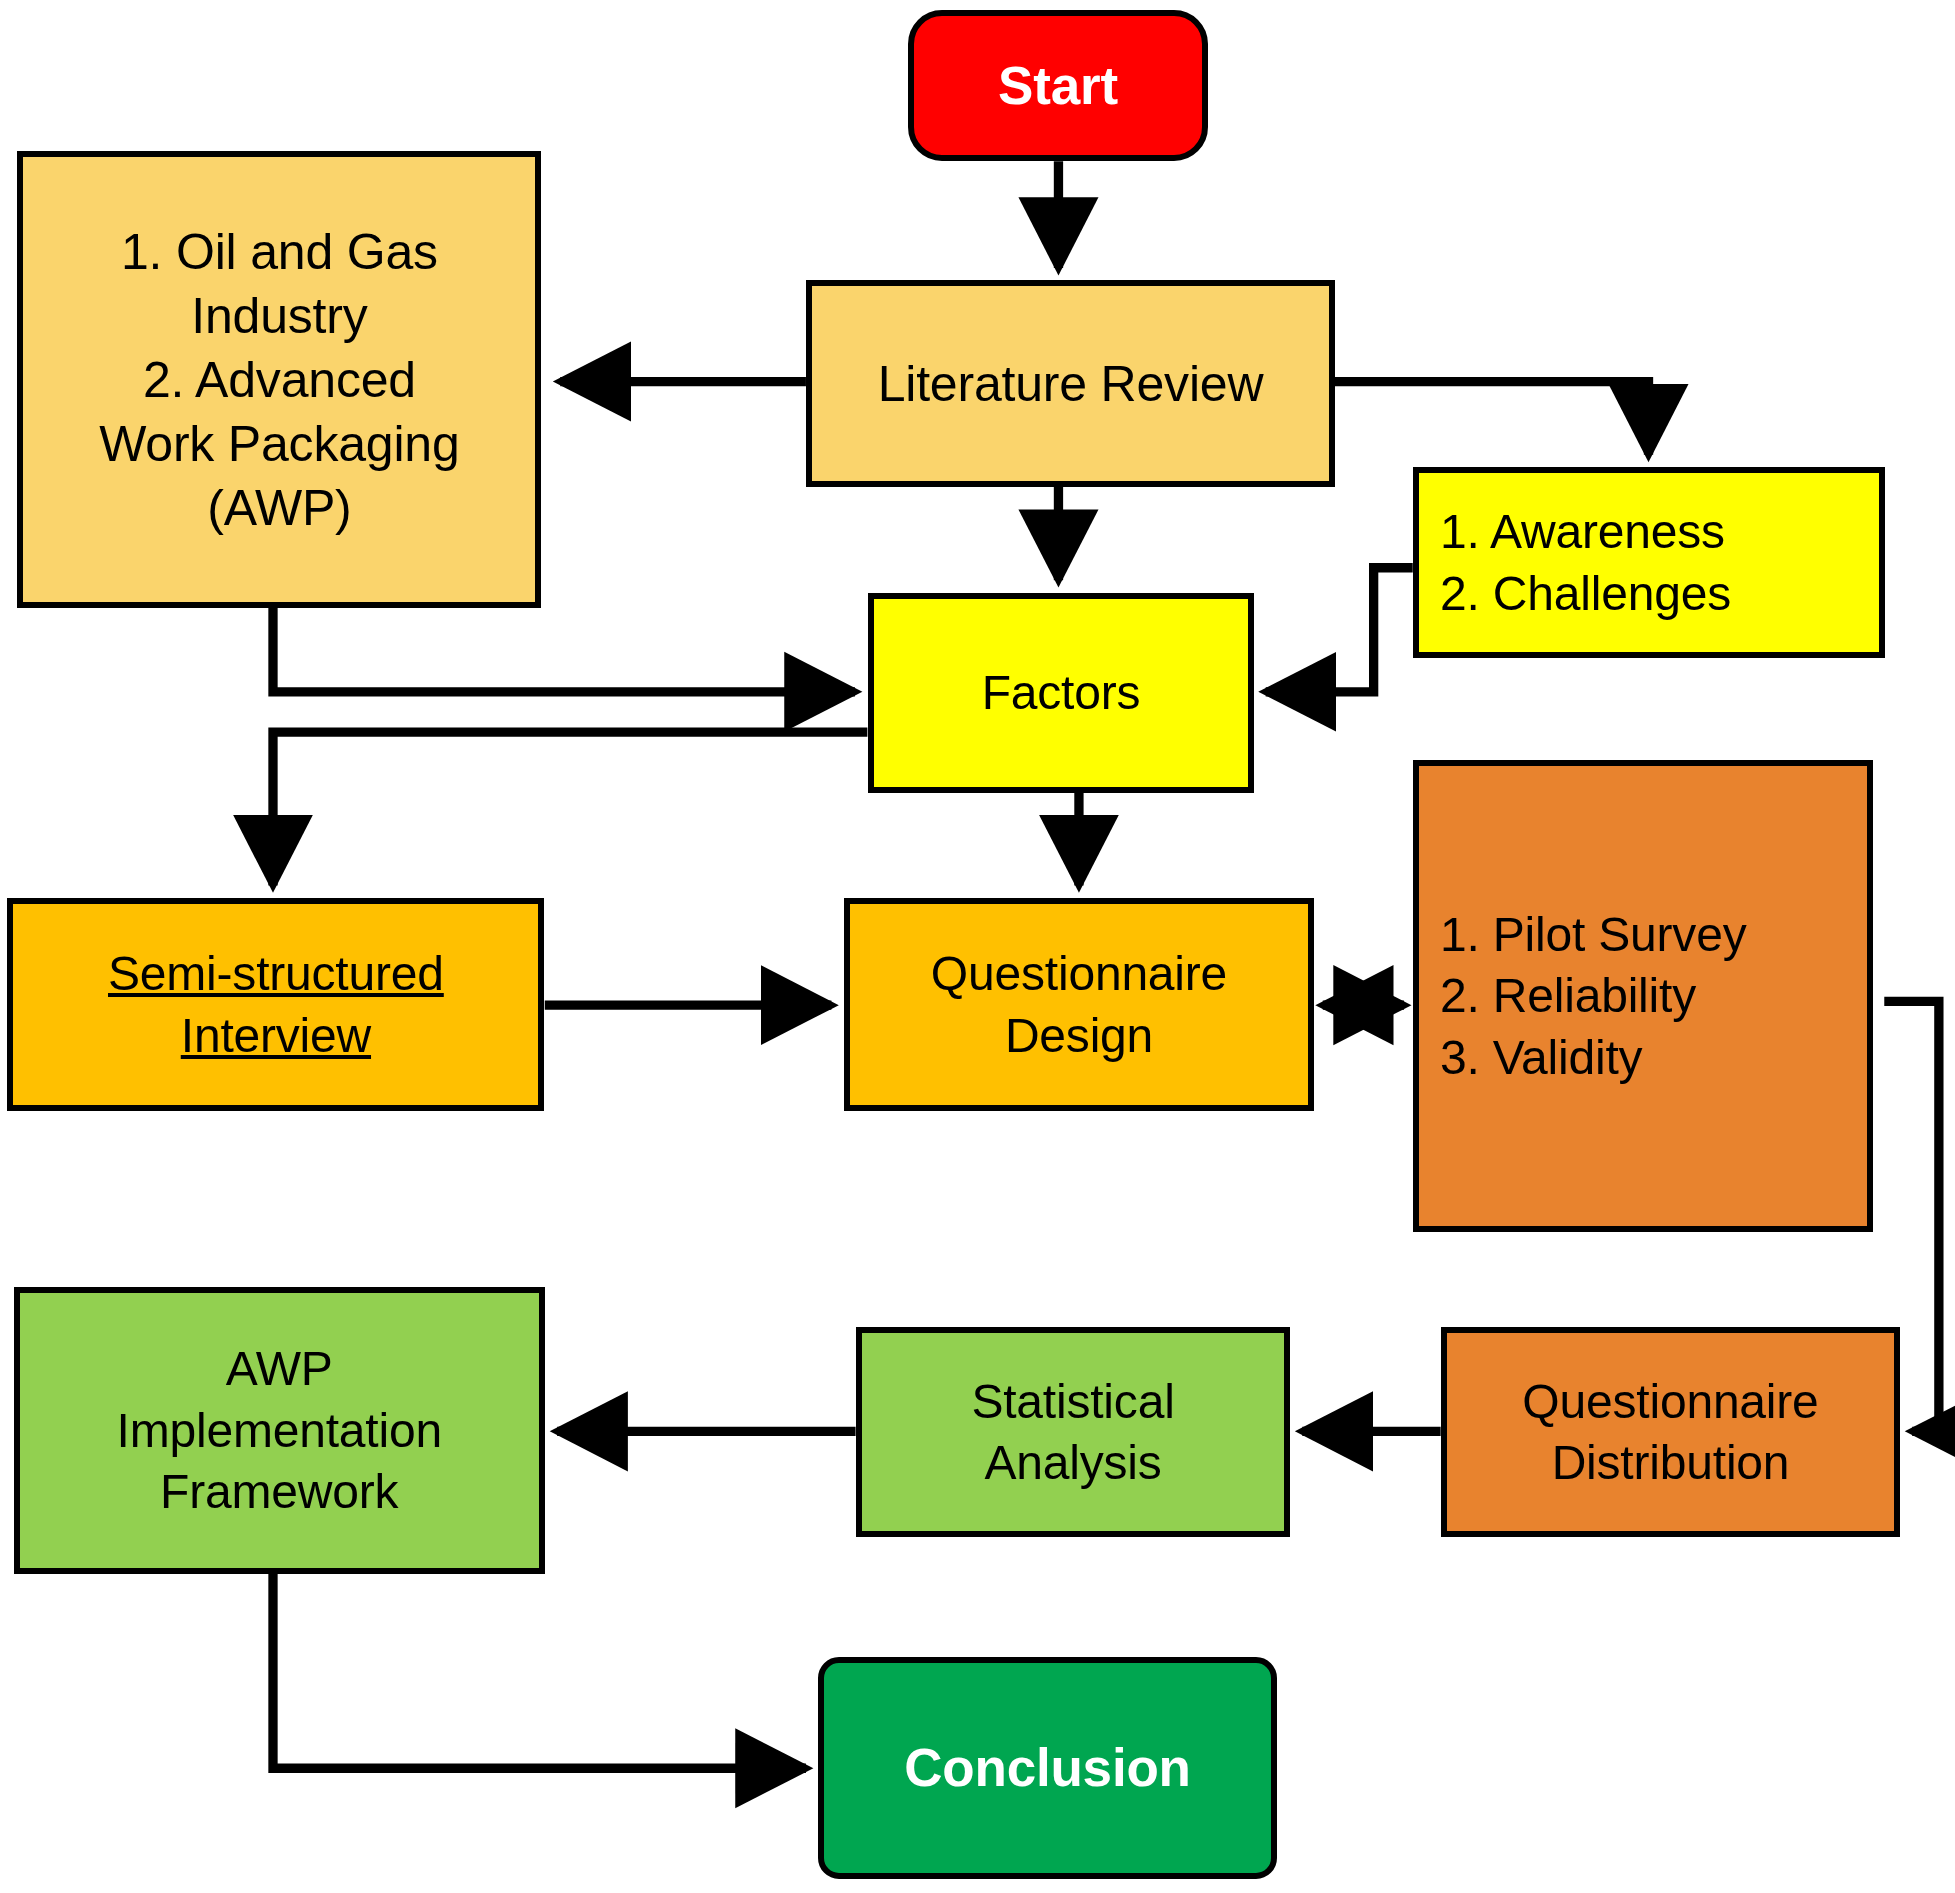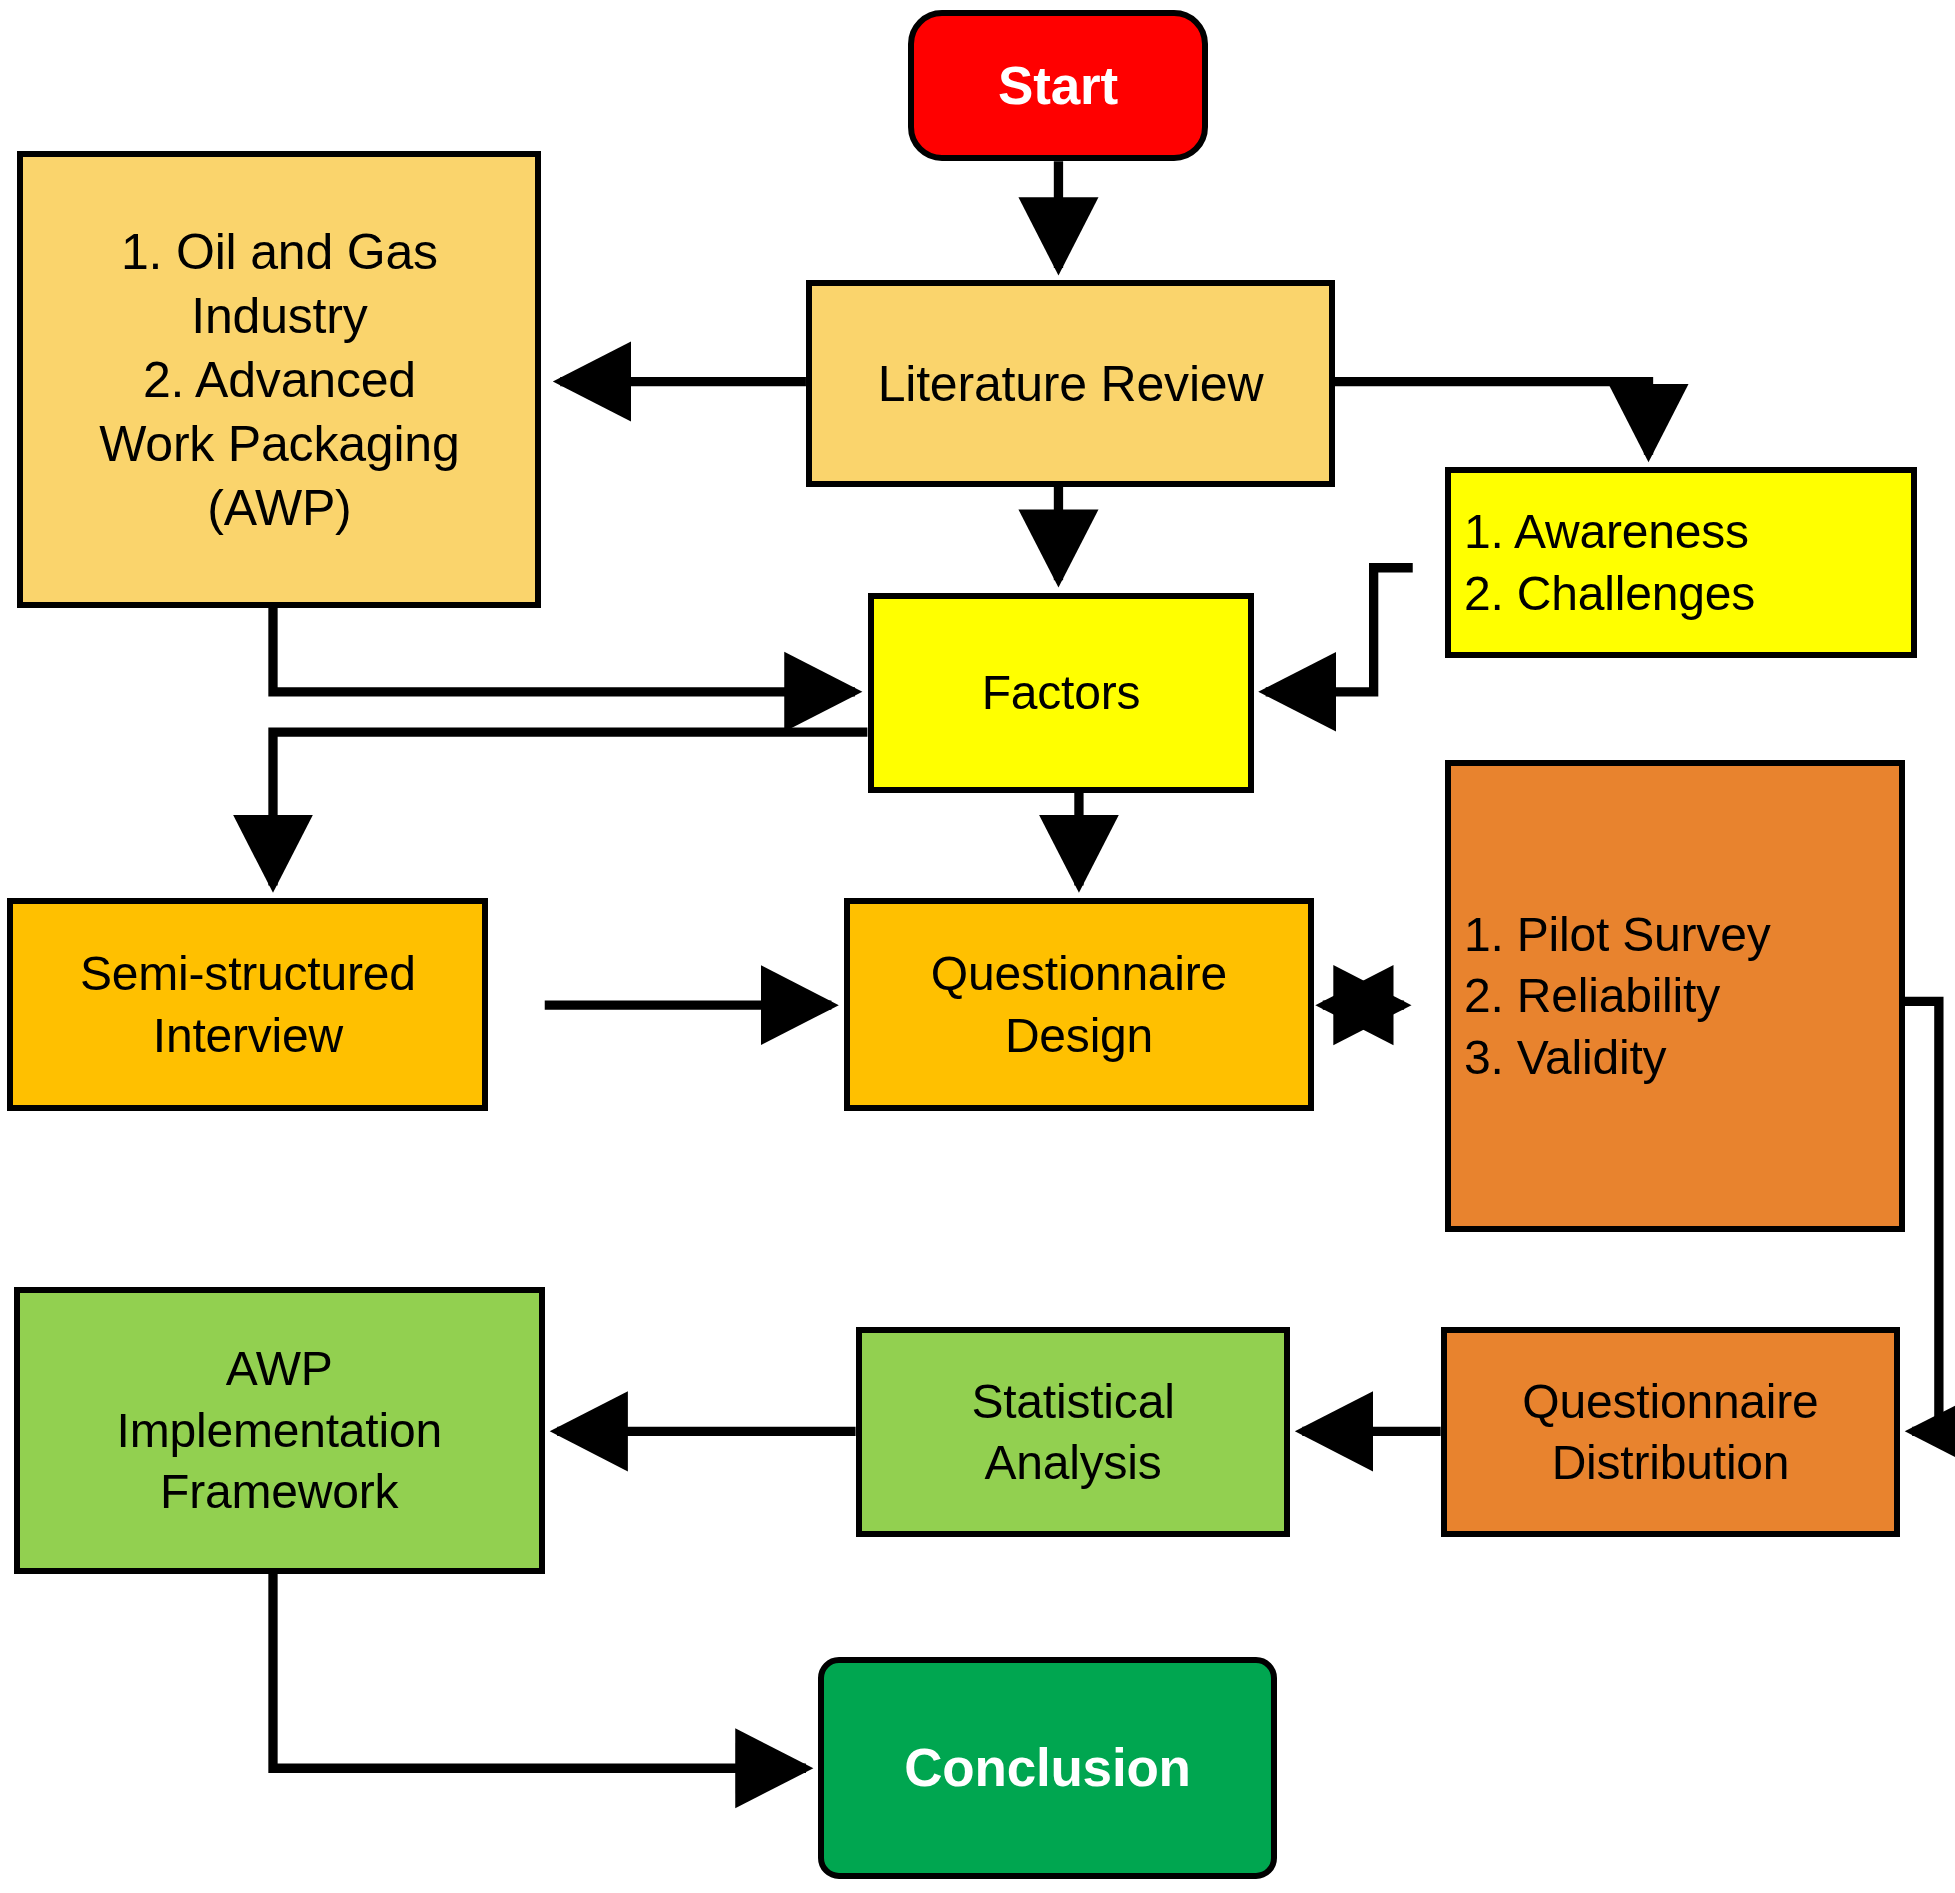--- a/index.html
+++ b/index.html
@@ -35,37 +35,36 @@
     line-height: 1.28;
     font-size: 46px;
     font-weight: 400;
     letter-spacing: -0.2px;
     padding: 3.7px 7.4px;
   }
   .node .ln { display: block; white-space: nowrap; }
   .node.listbox {
     align-items: flex-start;
     text-align: left;
-    padding-left: 13px;
-    margin-left: 32px;
+    padding-left: 21px;
   }
   .node.terminator {
     border-radius: 34px;
     color: #ffffff;
     font-weight: 700;
     font-size: 53px;
   }
   
   #node-start            { left: 908px; top: 10px;   width: 300px;  height: 151px; background: #FF0000; }
   #node-scope            { left: 17.4px;   top: 151px;  width: 524px;  height: 457px; background: #FAD46C; font-size: 50px; }
   #node-literature       { left: 806px; top: 280px;  width: 529px;  height: 207px; background: #FAD46C; font-size: 50px; }
   #node-awareness        { left: 1413px; top: 467px;  width: 472px;  height: 191px; background: #FFFF00; font-size: 48px; }
   #node-factors          { left: 868px; top: 593px;  width: 386px;  height: 200px; background: #FFFF00; font-size: 48px; }
   #node-pilot            { left: 1413px; top: 760px; width: 460px;  height: 472px; background: #E8832E; font-size: 48px; }
-  #node-interview        { left: 7.4px;   top: 898px; width: 481px;  height: 213px; background: #FFC000; font-size: 48px; }
+  #node-interview        { left: 7.4px;   top: 898px; width: 537px;  height: 213px; background: #FFC000; font-size: 48px; text-decoration: underline; }
   #node-qdesign          { left: 844px; top: 898px; width: 470px;  height: 213px; background: #FFC000; font-size: 48px; }
   #node-awpframework     { left: 13.7px;   top: 1287px; width: 531px;  height: 287px; background: #92D050; font-size: 48px; }
   #node-statistical      { left: 856px; top: 1327px; width: 434px;  height: 210px; background: #92D050; font-size: 48px; }
   #node-qdistribution    { left: 1441px; top: 1327px; width: 459px;  height: 210px; background: #E8832E; font-size: 48px; }
   #node-conclusion       { left: 818px; top: 1657px; width: 459px;  height: 222px; background: #00A650; border-radius: 21px; }
 </style>
 </head>
 <body>
 
 <div id="canvas">

